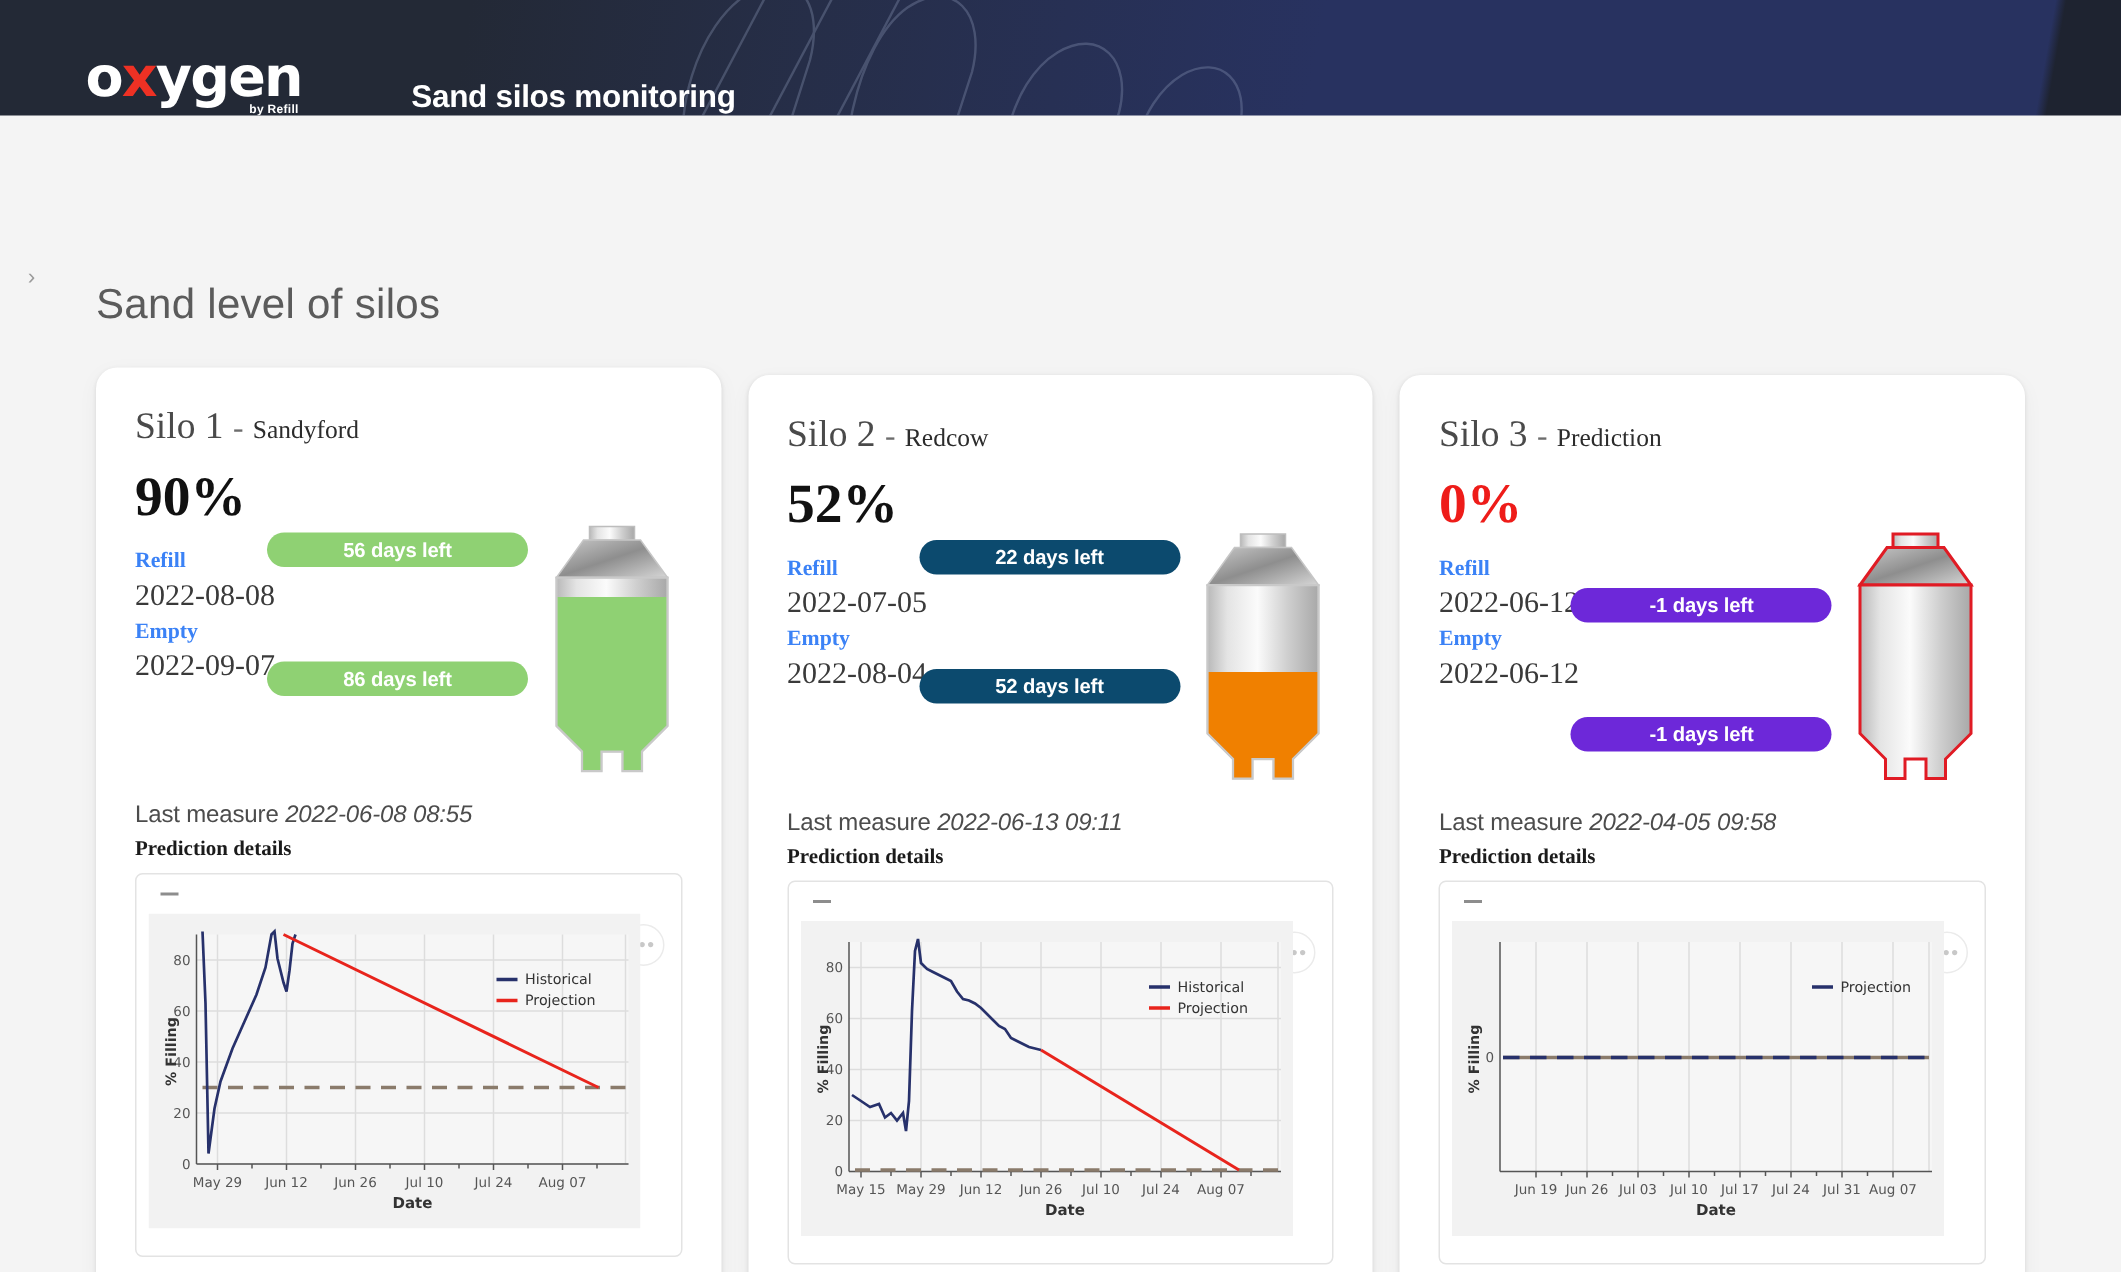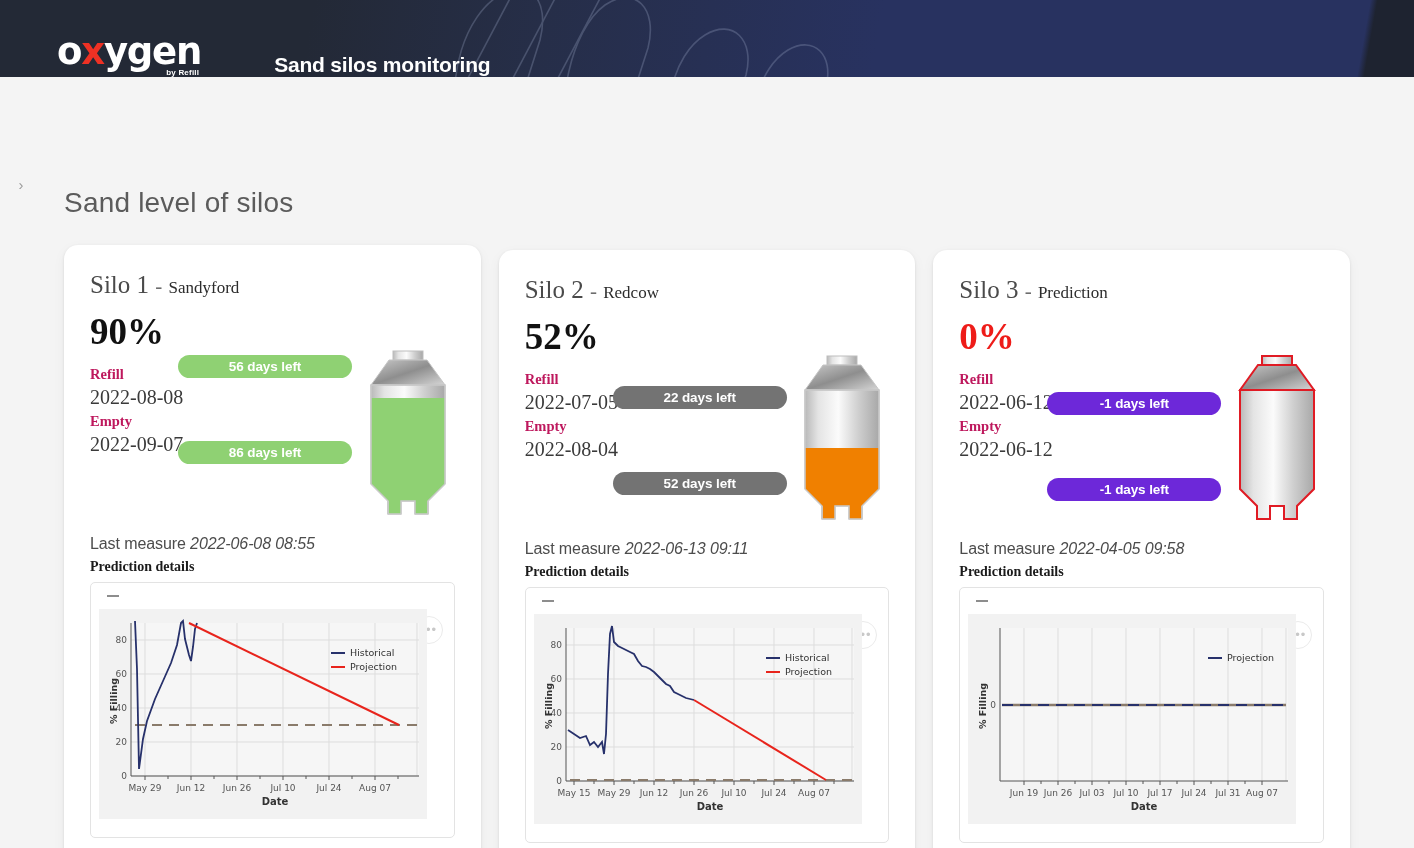--- a/index.html
+++ b/index.html
@@ -52,32 +52,32 @@
   .silo-title { font-family:"Liberation Serif", serif; font-size:25px; color:#4a4a4a; font-weight:400; white-space:nowrap;}
   .silo-title .dash { color:#6d6d6d; font-size:21px; }
   .silo-title .place { font-size:17px; color:#2c2c2c; font-weight:400; }
 
   .pct { font-family:"Liberation Serif", serif; font-size:37px; font-weight:700; color:#111111; margin-top:12px; line-height:42px; }
   .pct.red { color:#ee1c19; }
 
   .body-row { position:relative; height:176px; margin-top:2px; }
 
   .labels { position:absolute; left:0; top:8px; width:105px; }
-  .labels .lbl { font-family:"Liberation Serif", serif; font-size:14.5px; font-weight:700; color:#be185d; line-height:22px; }
+  .labels .lbl { font-family:"Liberation Serif", serif; font-size:14.5px; font-weight:700; color:#3b82f6; line-height:22px; }
   .labels .val { font-family:"Liberation Serif", serif; font-size:20px; font-weight:400; color:#3a3a3a; line-height:25px; }
 
   .pill {
     position:absolute; left:88px; width:174px; height:23px; border-radius:12px;
     color:#ffffff; font-size:13.5px; font-weight:700; letter-spacing:-.1px;
     display:flex; align-items:center; justify-content:center;
   }
   .pill.refill { top:0px; }
   .pill.empty  { top:86px; }
   .pill.green { background:#8fd173;text-align:right; }
-  .pill.orange { background:#737373;margin-top:26px; }
+  .pill.orange { background:#0c4a6e; }
   .pill.red { background:#6d28d9;margin-top:32px; }
 
   
   .silo-graphic { position:absolute; right:4px; top:-6px; width:86px; height:172px; }
 
   
   .lastmeasure { font-size:16px; color:#4c4c4c; margin-top:4px; letter-spacing:-.1px;}
   .lastmeasure i { font-style:italic; color:#4c4c4c; }
   .pred-title { font-family:"Liberation Serif", serif; font-size:14px; font-weight:700; color:#1b1b1b; margin-top:6px; }
 

